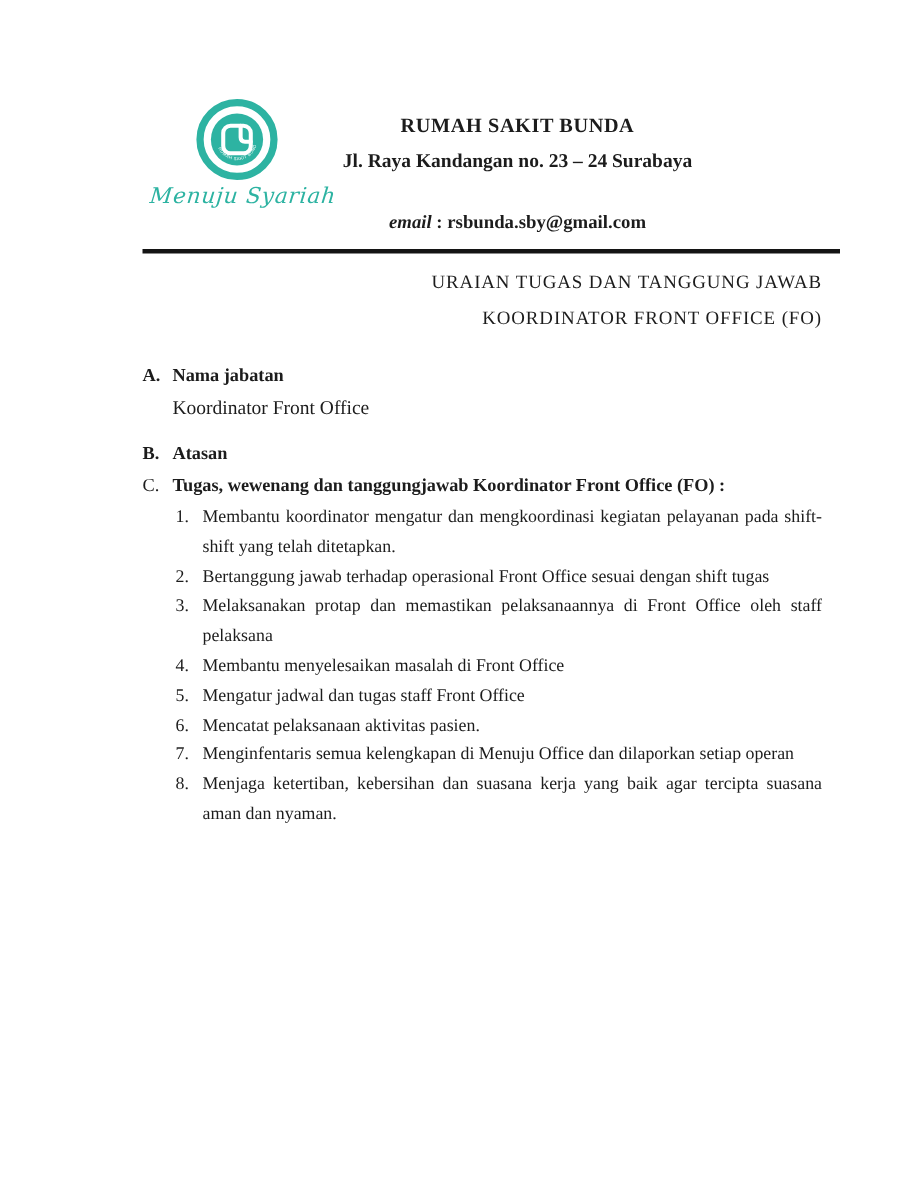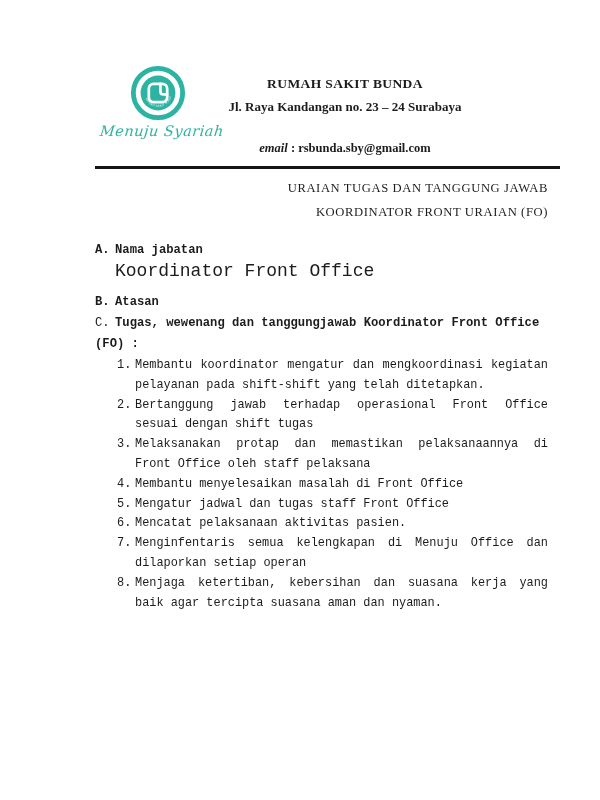--- a/index.html
+++ b/index.html
@@ -41,28 +41,28 @@
   }
 
   
   .doc-title {
     position: absolute; left: 95px; top: 176px; width: 453px;
     text-align: right; font-weight: normal; font-size: 12.6px;
     letter-spacing: 0.6px; line-height: 24px;
   }
 
   
-  .content { position: absolute; left: 95px; top: 240px; width: 453px; font-family: Liberation Mono, monospace; }
+  .content { position: absolute; left: 95px; top: 240px; width: 453px; }
   .sec-heading {
     font-size: 12.2px; font-weight: bold; line-height: 21px;
   }
   .sec-letter { display: inline-block; width: 20px; }
   .sec-letter.normal-weight { font-weight: normal; }
   .sec-value {
-    padding-left: 20px; font-size: 18px; line-height: 21px;
+    padding-left: 20px; font-size: 13px; line-height: 21px;
     margin-bottom: 10px;
   }
   ol.duties {
     list-style: none; counter-reset: duty;
     margin: 1px 0 0 22px;
   }
   ol.duties li {
     counter-increment: duty;
     position: relative;
     padding-left: 18px;
@@ -107,21 +107,21 @@
       <div class="org-name">RUMAH SAKIT BUNDA</div>
       <div class="org-address">Jl. Raya Kandangan no. 23 – 24 Surabaya</div>
       <div class="org-email"><span class="em-label">email</span><span> : rsbunda.sby@gmail.com</span></div>
     </div>
   </header>
 
   <div class="rule"></div>
 
   <div class="doc-title">
     <div>URAIAN TUGAS DAN TANGGUNG JAWAB</div>
-    <div>KOORDINATOR FRONT URAIAN (FO)</div>
+    <div>KOORDINATOR FRONT OFFICE (FO)</div>
   </div>
 
   <main class="content">
 
     <div class="sec">
       <div class="sec-heading"><span class="sec-letter">A.</span><span>Nama jabatan</span></div>
       <div class="sec-value">Koordinator Front Office</div>
     </div>
 
     <div class="sec">

